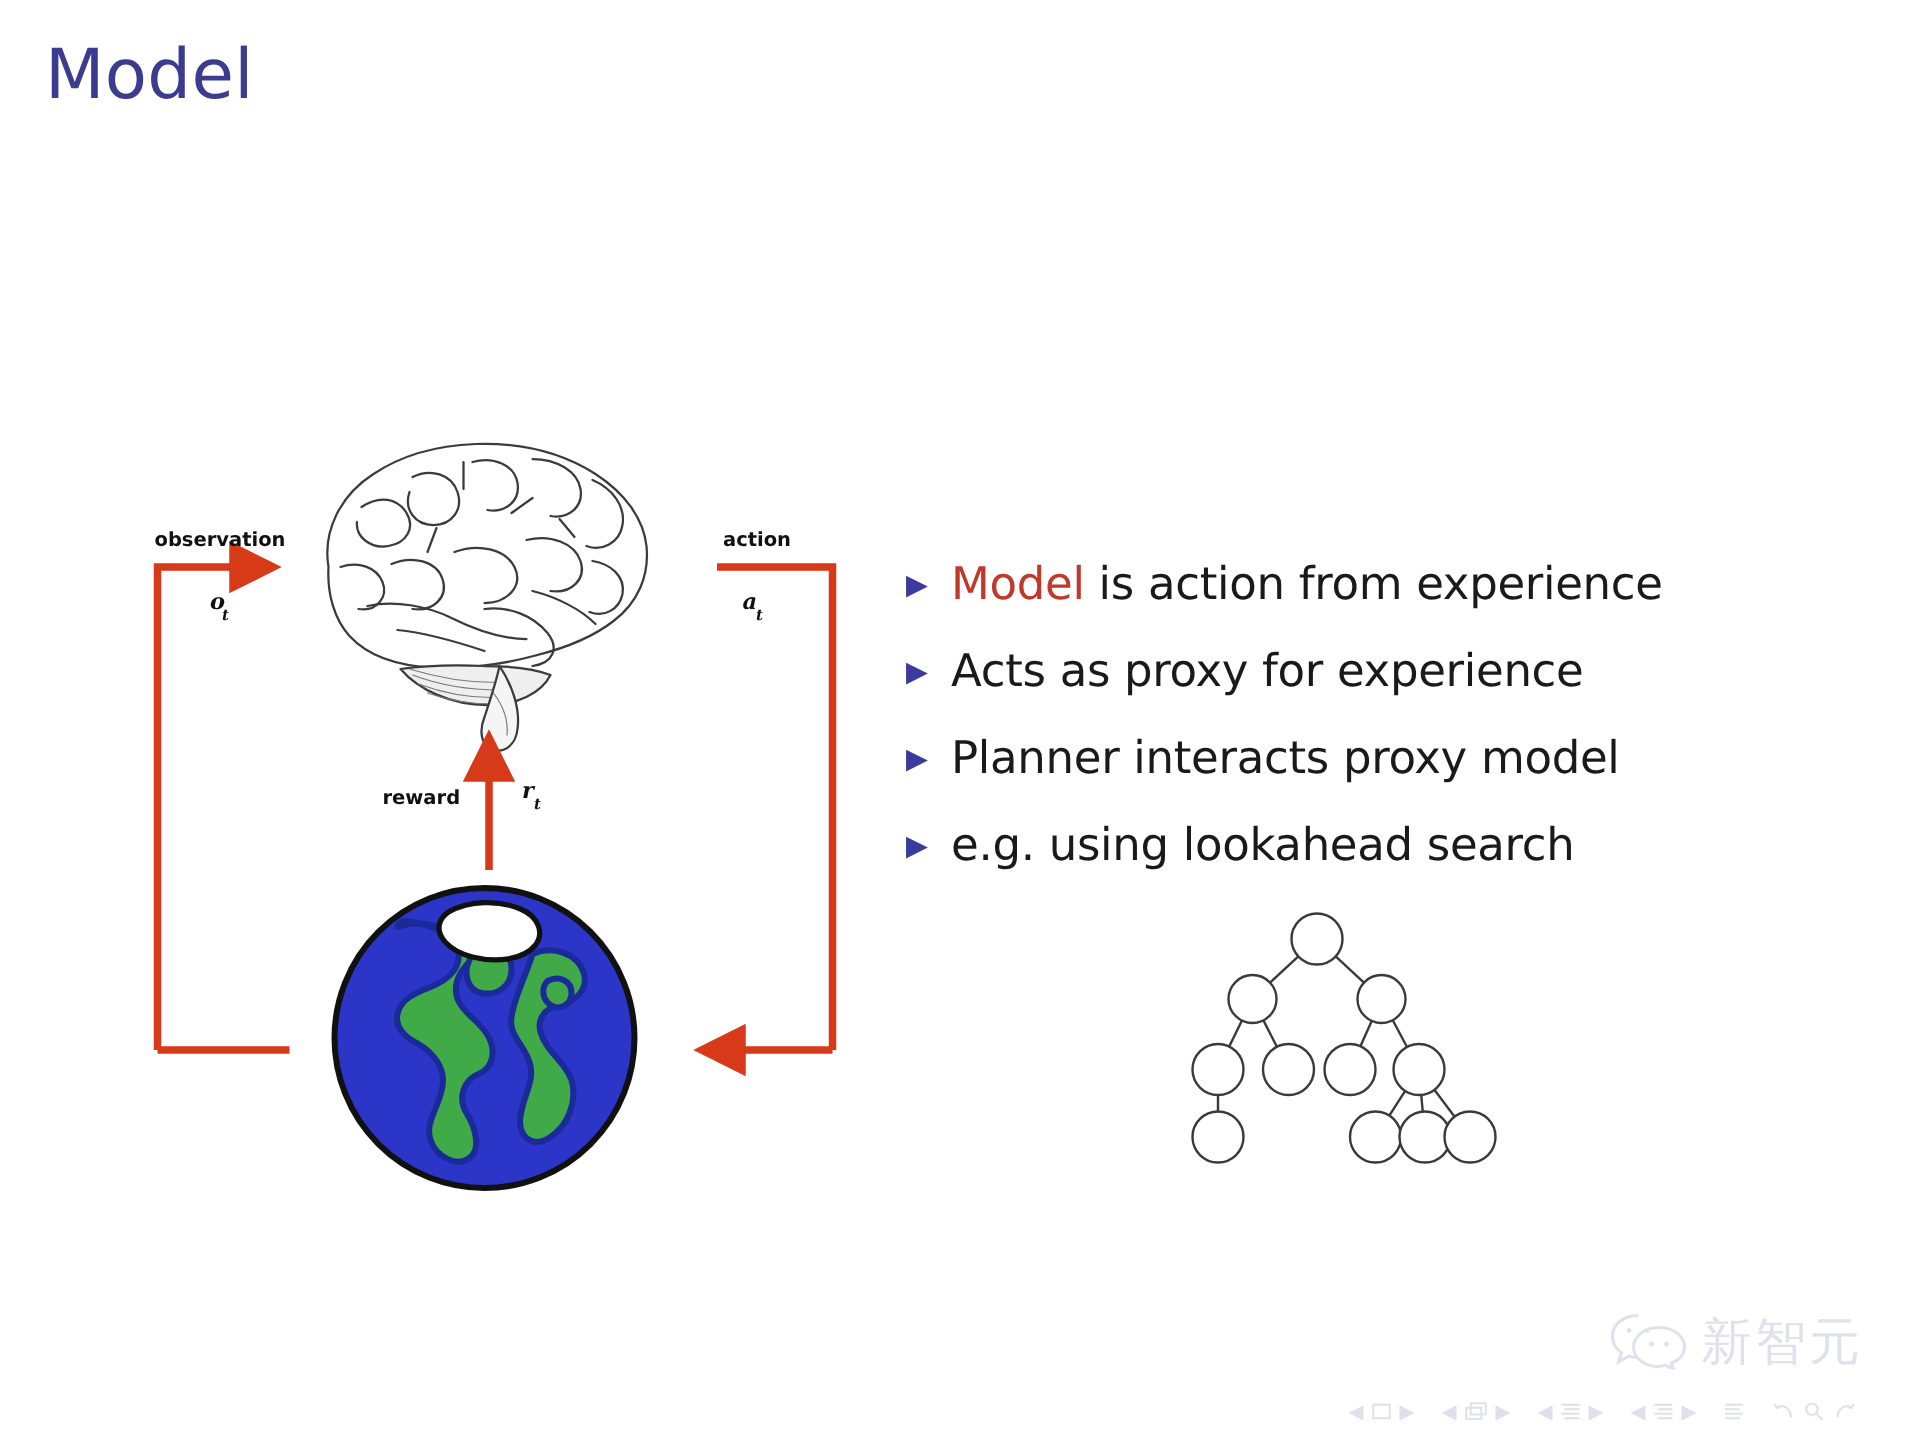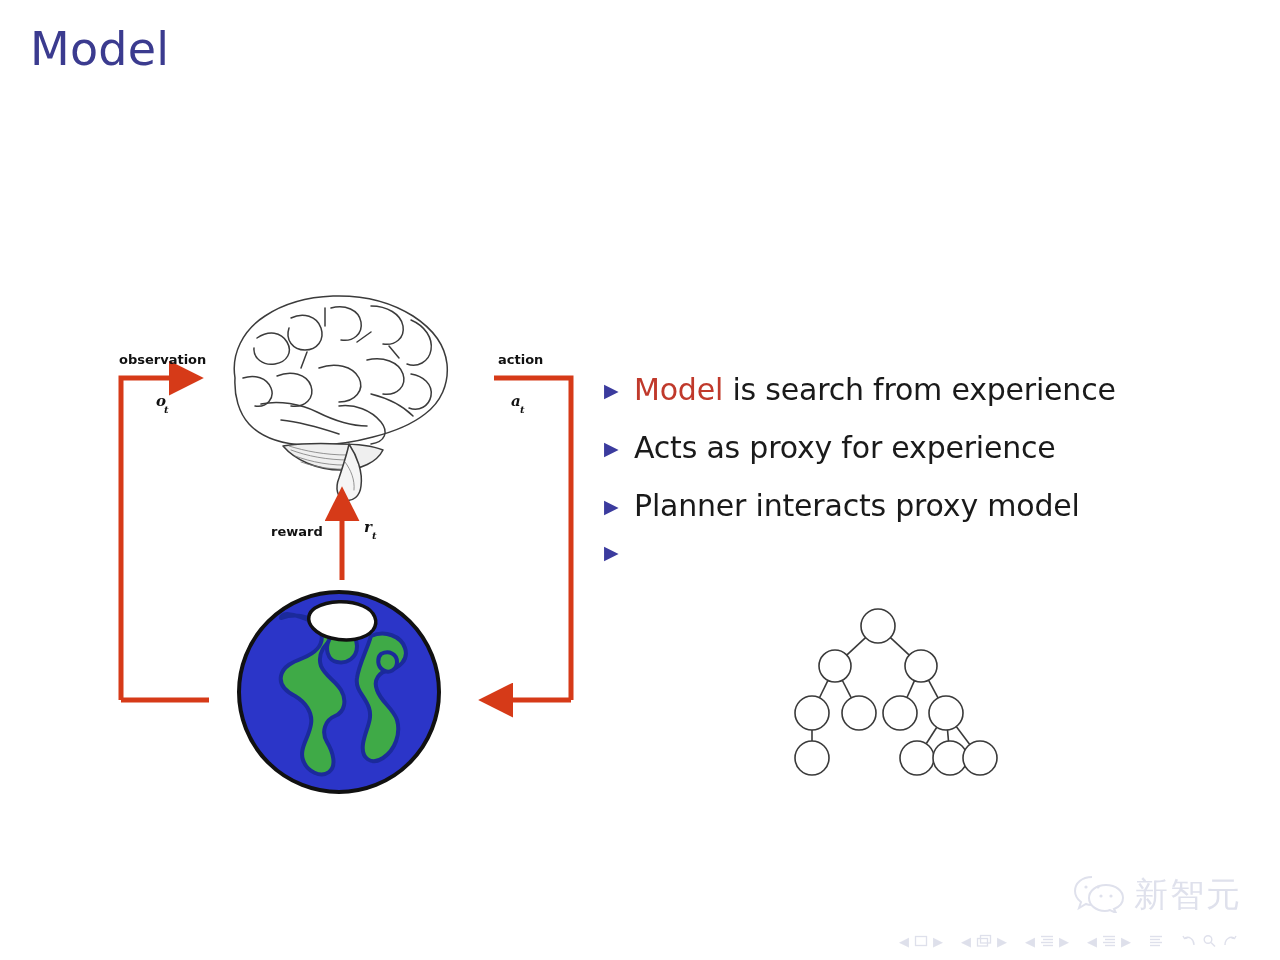--- a/index.html
+++ b/index.html
@@ -25,21 +25,21 @@
     font-size: 46px;
     font-weight: 400;
     color: #3b3b8f;
     letter-spacing: 0.2px;
     line-height: 1;
   }
 
   
   #loop-diagram {
     position: absolute;
-    left: 86px;
+    left: 70px;
     top: 280px;
     width: 520px;
     height: 540px;
   }
   #loop-diagram svg { display: block; }
 
   .diagram-label {
     font-family: "DejaVu Sans", sans-serif;
     font-weight: bold;
     font-size: 13px;
@@ -250,35 +250,36 @@
     <text class="diagram-label" x="185" y="256">reward</text>
     <text class="diagram-symbol" x="278" y="252">r</text>
     <text class="diagram-symbol-sub" x="286" y="259">t</text>
   </svg>
 </div>
 
 <div id="bullet-list">
 
   <div class="bullet-row">
     <span class="bullet-marker">▶</span>
-    <span class="bullet-text"><span class="hl">Model</span><span> is search from experience</span></span>
+    <span class="bullet-text"><span class="hl">Model</span><span> is action from experience</span></span>
   </div>
 
   <div class="bullet-row">
     <span class="bullet-marker">▶</span>
     <span class="bullet-text">Acts as proxy for experience</span>
   </div>
 
   <div class="bullet-row">
     <span class="bullet-marker">▶</span>
     <span class="bullet-text">Planner interacts proxy model</span>
   </div>
 
   <div class="bullet-row">
     <span class="bullet-marker">▶</span>
+    <span class="bullet-text">e.g.  using lookahead search</span>
   </div>
 
 </div>
 
 <div id="search-tree">
   <svg width="230" height="190" viewBox="0 0 230 190" xmlns="http://www.w3.org/2000/svg">
     <g id="tree-edges" stroke="#3a3a3a" stroke-width="1.6" fill="none">
         <line x1="85.55282545122758" y1="39.57876702211388" x2="66.71498781060934" y2="57.102336920363406"></line>
         <line x1="110.44717454877242" y1="39.57876702211388" x2="129.28501218939067" y2="57.102336920363406"></line>
         <line x1="47.96715417630677" y1="82.37146755276443" x2="39.47239868767406" y2="99.7303157251878"></line>

